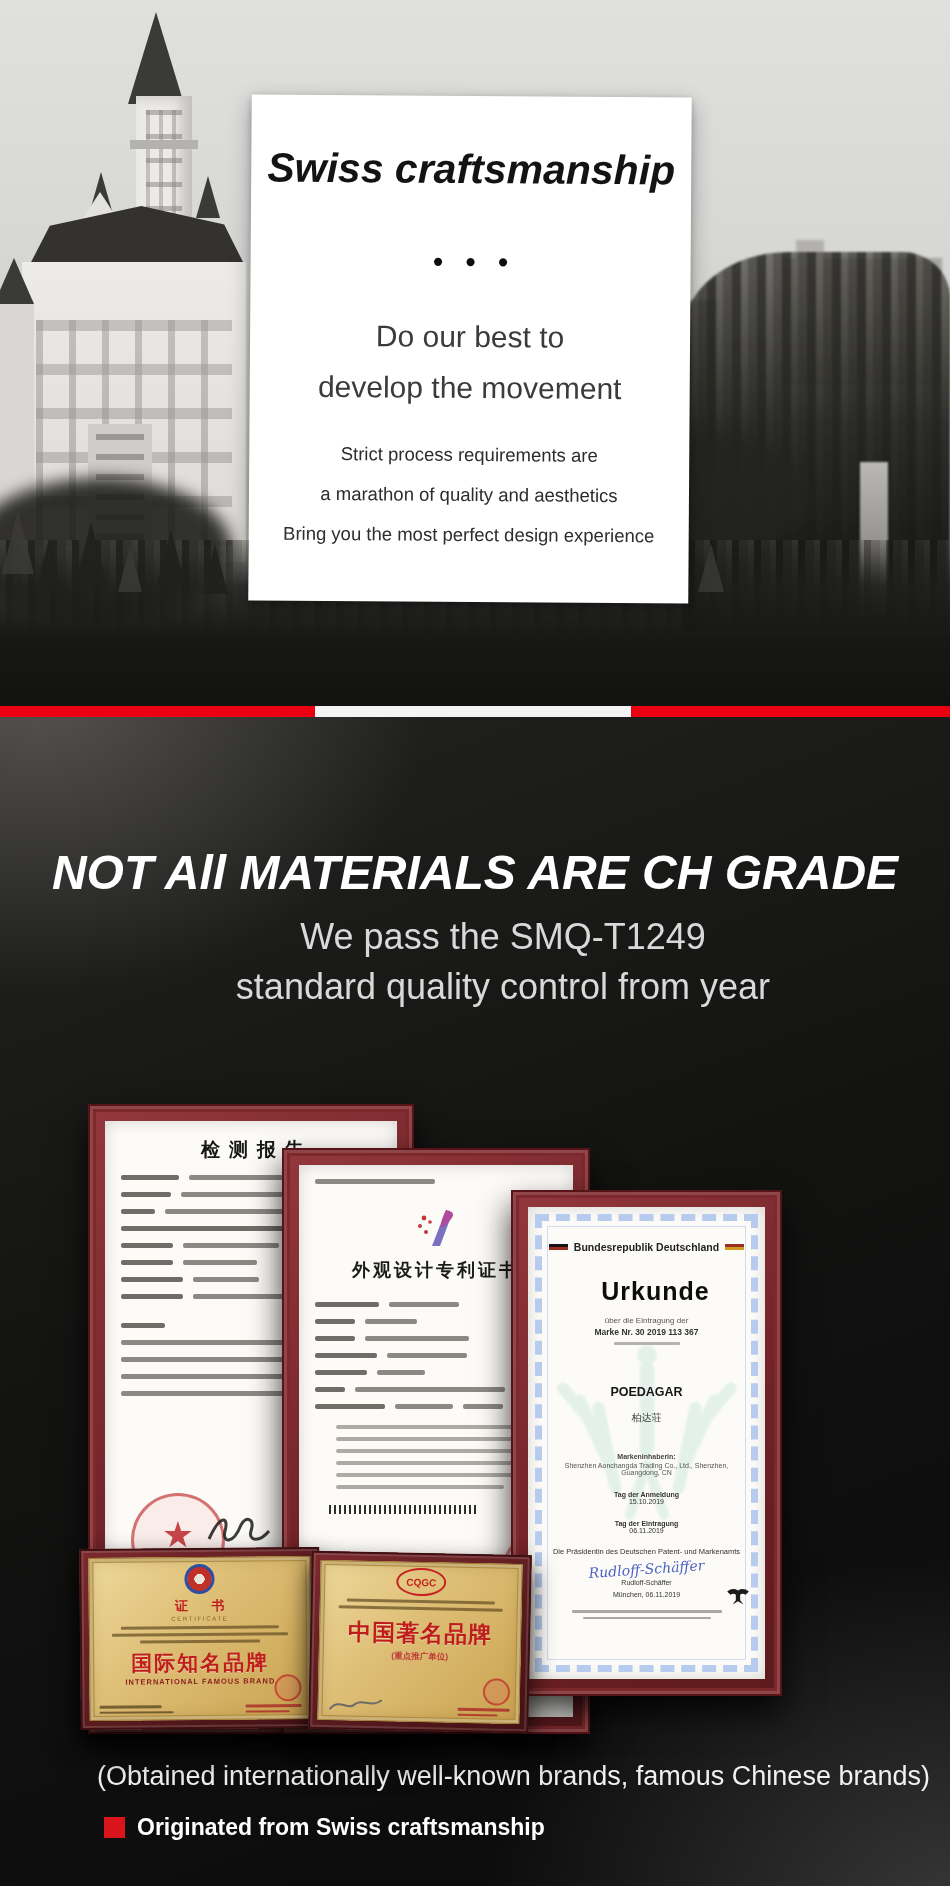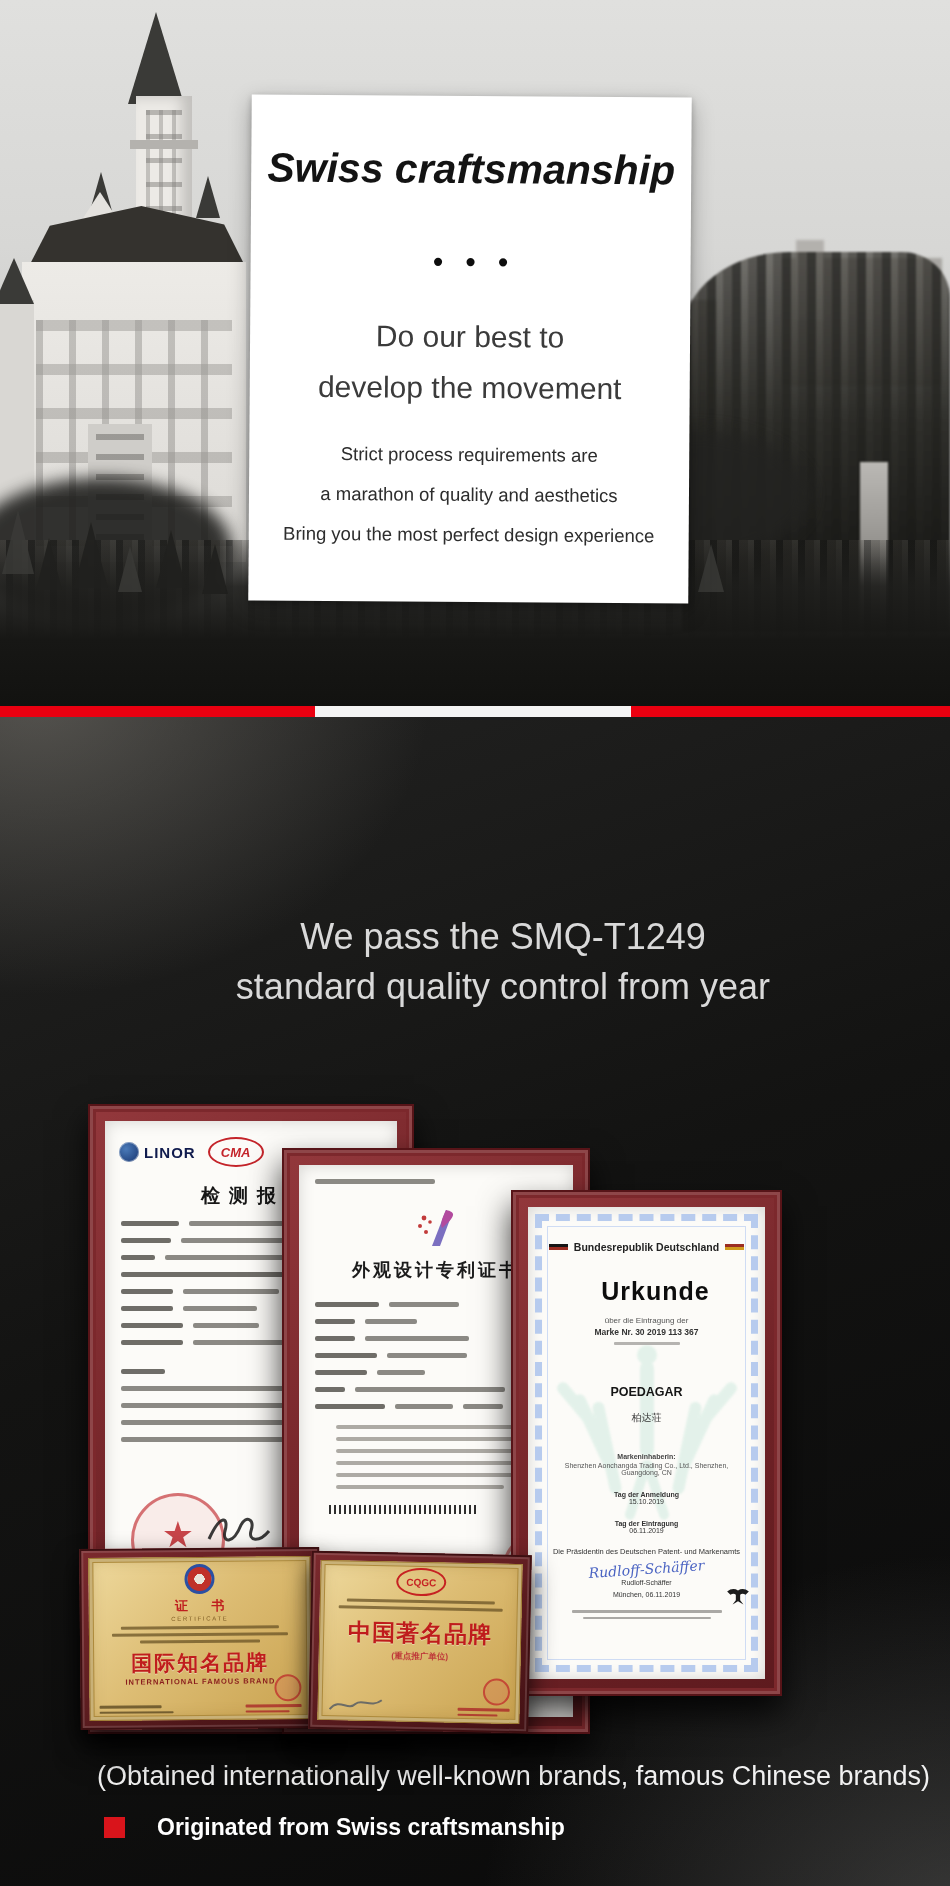--- a/index.html
+++ b/index.html
@@ -149,21 +149,21 @@
         background:rgba(220,80,80,.18);}
   .rb{display:block;height:2.5px;background:rgba(170,40,40,.8);border-radius:1px;margin-top:3px;}
   .db{display:block;height:2.5px;background:#5d4a22;border-radius:1px;margin-top:3px;opacity:.8;}
   .p2-logo{margin:6px auto 0;width:46px;height:24px;border:2.5px solid #c62222;border-radius:50%;
         display:flex;align-items:center;justify-content:center;font-size:10px;font-weight:bold;color:#c62222;}
   .p2-title{margin-top:8px;font-size:23px;font-weight:bold;color:#bf1c1c;letter-spacing:1px;
         text-shadow:0 1px 0 rgba(255,255,255,.35);white-space:nowrap;}
   .p2-sub{margin-top:2px;font-size:8.5px;color:#bf3a3a;font-weight:bold;}
   
   .caption{position:absolute;left:97px;top:1044px;font-size:27px;color:#f1f1f1;}
-  .origin{position:absolute;left:104px;top:1097px;display:flex;align-items:center;gap:32px;}
+  .origin{position:absolute;left:104px;top:1097px;display:flex;align-items:center;gap:12px;}
   .origin-sq{width:21px;height:21px;background:#d9141b;}
   .origin-text{font-size:23px;font-weight:bold;color:#ffffff;}
 </style>
 </head>
 <body>
 
 <div id="hero">
 
   <div class="spire" style="left:128px;top:12px;border-width:0 28px 92px 28px;"></div>
   <div class="tower"></div>
@@ -210,34 +210,28 @@
       <div>a marathon of quality and aesthetics</div>
       <div>Bring you the most perfect design experience</div>
     </div>
   </div>
 </div>
 
 <div id="stripe"></div>
 <div id="stripe-gap"></div>
 
 <div id="dark">
+  <div class="headline">NOT All MATERIALS ARE CH GRADE</div>
   <div class="subhead">
     <div>We pass the SMQ-T1249</div>
     <div>standard quality control from year</div>
   </div>
 
   <div class="cert-frame" style="left:88px;top:387px;width:292px;height:596px;z-index:1;">
     <div class="paper">
-      <div class="c1-logos">
-        <div class="linor">
-          <span class="linor-globe"></span>
-          <span class="linor-text">LINOR</span>
-        </div>
-        <div class="cma">CMA</div>
-      </div>
       <div class="c1-title">检测报告</div>
       <div class="row">
           <i class="lab" style="width:58px"></i>
           <i style="width:118px"></i>
         </div>
       <div class="row">
           <i class="lab" style="width:50px"></i>
           <i style="width:136px"></i>
         </div>
       <div class="row">

